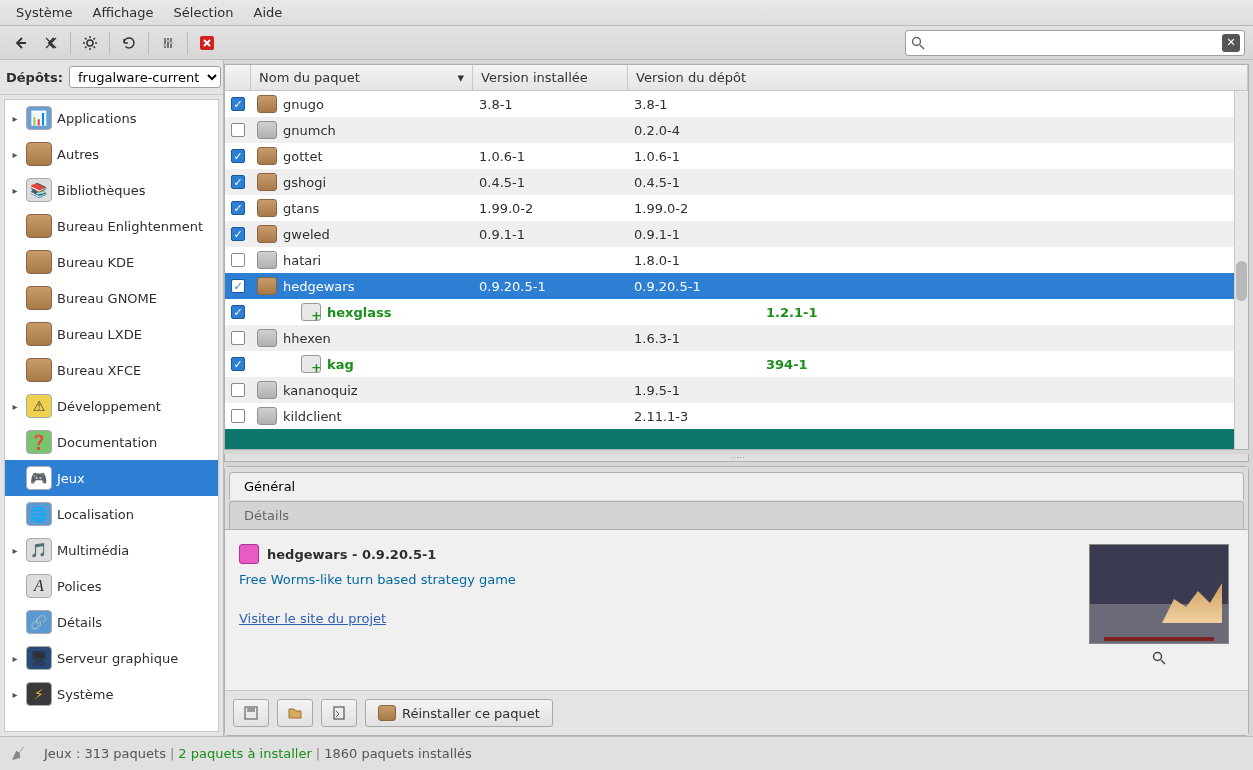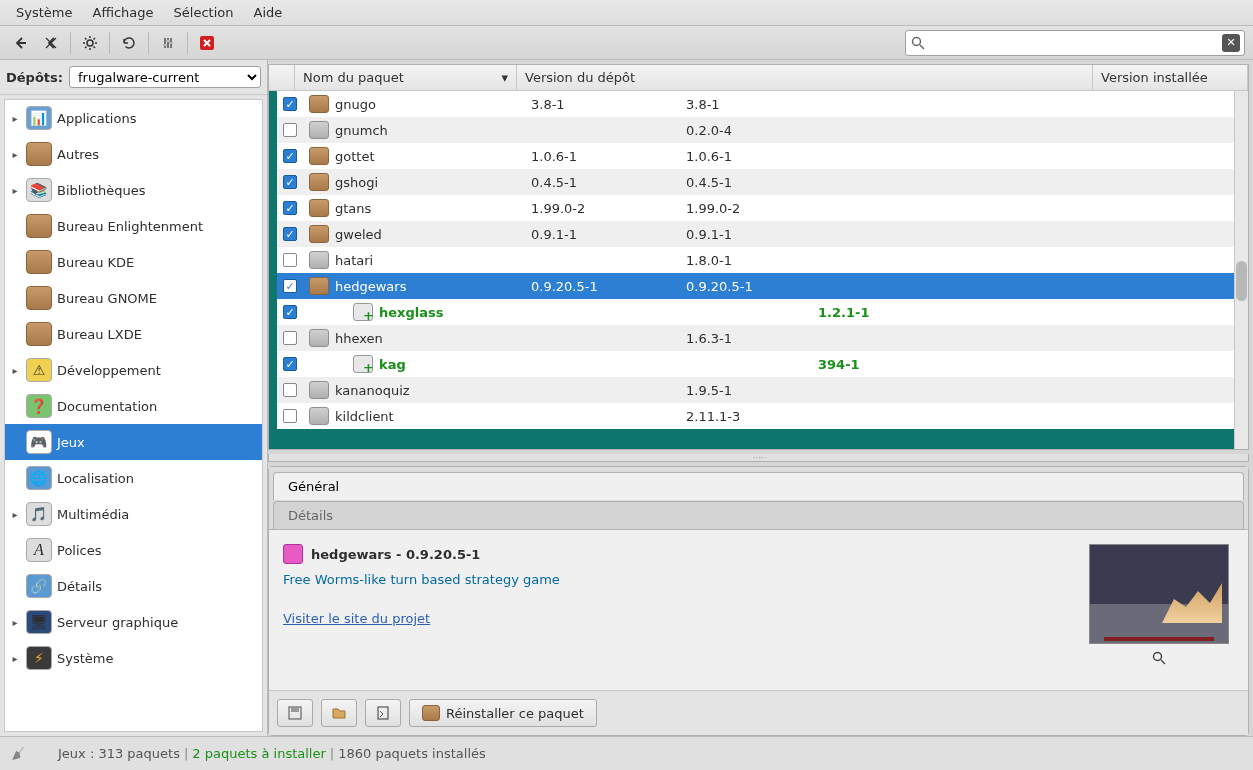--- a/index.html
+++ b/index.html
@@ -7,40 +7,40 @@
 .menubar { height: 26px; background: linear-gradient(#e8e8e8, #dedede); border-bottom: 1px solid #bababa; display: flex; align-items: center; padding: 0 6px; }
 .menubar .item { padding: 4px 10px; cursor: default; }
 .toolbar { height: 34px; background: linear-gradient(#e2e2e2, #d6d6d6); border-bottom: 1px solid #bababa; display: flex; align-items: center; padding: 0 8px; gap: 4px; }
 .tb-btn { width: 26px; height: 26px; display:flex; align-items:center; justify-content:center; border-radius:3px; }
 .tb-sep { width: 1px; height: 22px; background: #bababa; margin: 0 2px; }
 .tb-spacer { flex:1; }
 .search { width: 340px; height: 26px; background:#fff; border:1px solid #a0a0a0; border-radius:3px; display:flex; align-items:center; padding:0 4px; }
 .search input { flex:1; border:none; outline:none; font-size:13px; padding:0 4px; }
 .search .clear { width:18px; height:18px; background:#555; color:#fff; border-radius:3px; display:flex; align-items:center; justify-content:center; font-size:11px; }
 .main { display:flex; height: calc(100% - 26px - 34px - 34px); }
-.sidebar { width: 268px; background:#e4e4e4; border-right:1px solid #bababa; display:flex; flex-direction:column; }
+.sidebar { width: 224px; background:#e4e4e4; border-right:1px solid #bababa; display:flex; flex-direction:column; }
 .depot-row { display:flex; align-items:center; padding:6px; gap:6px; border-bottom:1px solid #c8c8c8; }
 .depot-row label { font-weight:bold; }
 .depot-row select { flex:1; height:22px; background:#fff; border:1px solid #a0a0a0; border-radius:3px; padding:0 4px; }
 .tree { flex:1; overflow-y:auto; background:#fff; margin:4px; border:1px solid #c8c8c8; }
 .tree-item { display:flex; align-items:center; padding:4px 4px; gap:4px; cursor:default; }
 .tree-item .exp { width:12px; text-align:center; color:#555; font-size:10px; }
 .tree-item .icon { width:28px; height:28px; display:flex; align-items:center; justify-content:center; border-radius:4px; }
 .tree-item.selected { background:#2d7fd3; color:#fff; }
 .icon-box { background: linear-gradient(#c89b6b, #a87a4a); border-radius:4px; width:26px; height:24px; border:1px solid #8a6540; }
 .icon-generic { background:#ddd; border:1px solid #aaa; border-radius:4px; width:26px; height:24px; display:flex;align-items:center;justify-content:center;font-size:14px; }
 .right { flex:1; display:flex; flex-direction:column; padding:4px 4px 0 0; gap:4px; }
 .table-wrap { flex:1; background:#0f766e; border:1px solid #b0b0b0; display:flex; flex-direction:column; overflow:hidden; position:relative; }
 .table-head { display:flex; background:linear-gradient(#f4f4f4,#e4e4e4); border-bottom:1px solid #c8c8c8; height:26px; }
 .th { padding:4px 8px; border-right:1px solid #c8c8c8; display:flex; align-items:center; gap:4px; font-weight:normal; color:#333; }
 .th.c0 { width:26px; }
 .th.c1 { width:222px; justify-content:space-between; }
 .th.c2 { width:155px; }
 .th.c3 { flex:1; }
-.table-body { flex:1; overflow-y:auto;margin-left:8px; }
+.table-body { flex:1; overflow-y:auto; }
 .tr { display:flex; align-items:center; height:26px; }
 .tr:nth-child(odd) { background:#fff; }
 .tr:nth-child(even) { background:#efefef; }
 .tr.selected { background:#2d7fd3 !important; color:#fff; }
 .tr.install { color:#1a8f1a; font-weight:bold;gap:44px; }
 .td { padding:0 6px; display:flex; align-items:center; gap:6px; }
 .td.c0 { width:26px; justify-content:center; }
 .td.c1 { width:222px; }
 .td.c2 { width:155px; }
 .td.c3 { flex:1; }
@@ -69,21 +69,21 @@
 .detail-left a { color:#2d5fb3; text-decoration:underline; }
 .detail-right { width:150px; display:flex; flex-direction:column; align-items:center; gap:6px; }
 .thumb { width:140px; height:100px; background:linear-gradient(#2a2a3a,#1a1a24); border:1px solid #888; position:relative; overflow:hidden; }
 .thumb .sky { position:absolute; inset:0 0 40% 0; background:#3a3a50; }
 .thumb .ground { position:absolute; inset:60% 0 0 0; background:#6a6a78; }
 .thumb .terrain { position:absolute; right:6px; bottom:20px; width:60px; height:40px; background:linear-gradient(#d0a060,#f0d0a0); clip-path:polygon(0 100%, 20% 40%, 40% 60%, 60% 20%, 80% 50%, 100% 0, 100% 100%); }
 .thumb .bar { position:absolute; bottom:2px; left:10%; right:10%; height:4px; background:#802020; }
 .action-row { background:#e4e4e4; padding:8px; display:flex; gap:8px; align-items:center; border-top:1px solid #c8c8c8; }
 .act-btn { width:36px; height:28px; background:linear-gradient(#f4f4f4,#e0e0e0); border:1px solid #aaa; border-radius:3px; display:flex; align-items:center; justify-content:center; }
 .act-main { height:28px; padding:0 12px; background:linear-gradient(#f4f4f4,#e0e0e0); border:1px solid #aaa; border-radius:3px; display:flex; align-items:center; gap:6px; }
-.statusbar { height: 34px; background:#e0e0e0; border-top:1px solid #bababa; display:flex; align-items:center; padding:0 10px; gap:28px; }
+.statusbar { height: 34px; background:#e0e0e0; border-top:1px solid #bababa; display:flex; align-items:center; padding:0 10px; gap:14px; }
 .broom { width:20px; height:20px; display:flex; align-items:center; justify-content:center; }
 .status-text { color:#555; }
 .status-text .green { color:#1a8f1a; }
 .status-text .sep { color:#888; margin:0 4px; }
 svg.ico { width:16px; height:16px; }
 </style>
 </head>
 <body>
 
 <div class="menubar">
@@ -197,20 +197,27 @@
           <span>Bureau GNOME</span>
         </div>
         <div class="tree-item">
           <span class="exp"></span>
           <span class="icon">
             <div class="icon-box"></div>
           </span>
           <span>Bureau LXDE</span>
         </div>
         <div class="tree-item">
+          <span class="exp"></span>
+          <span class="icon">
+            <div class="icon-box"></div>
+          </span>
+          <span>Bureau XFCE</span>
+        </div>
+        <div class="tree-item">
           <span class="exp">▸</span>
           <span class="icon">
             <div class="icon-generic" style="background:#f0d050;">⚠</div>
           </span>
           <span>Développement</span>
         </div>
         <div class="tree-item">
           <span class="exp"></span>
           <span class="icon">
             <div class="icon-generic" style="background:#7ac470;">❓</div>
@@ -270,22 +277,22 @@
   </div>
 
   <div class="right">
     <div class="table-wrap">
       <div class="table-head">
         <div class="th c0"></div>
         <div class="th c1">
             <span>Nom du paquet</span>
             <span>▾</span>
           </div>
+        <div class="th c2">Version installée</div>
         <div class="th c3">Version du dépôt</div>
-        <div class="th c2">Version installée</div>
       </div>
       <div class="table-body" id="tbody">
           <div class="tr">
     <div class="td c0">
               <span class="cb checked"></span>
             </div>
     <div class="td c1">
               <span class="pkg-icon"></span>
               <span>gnugo</span>
             </div>

